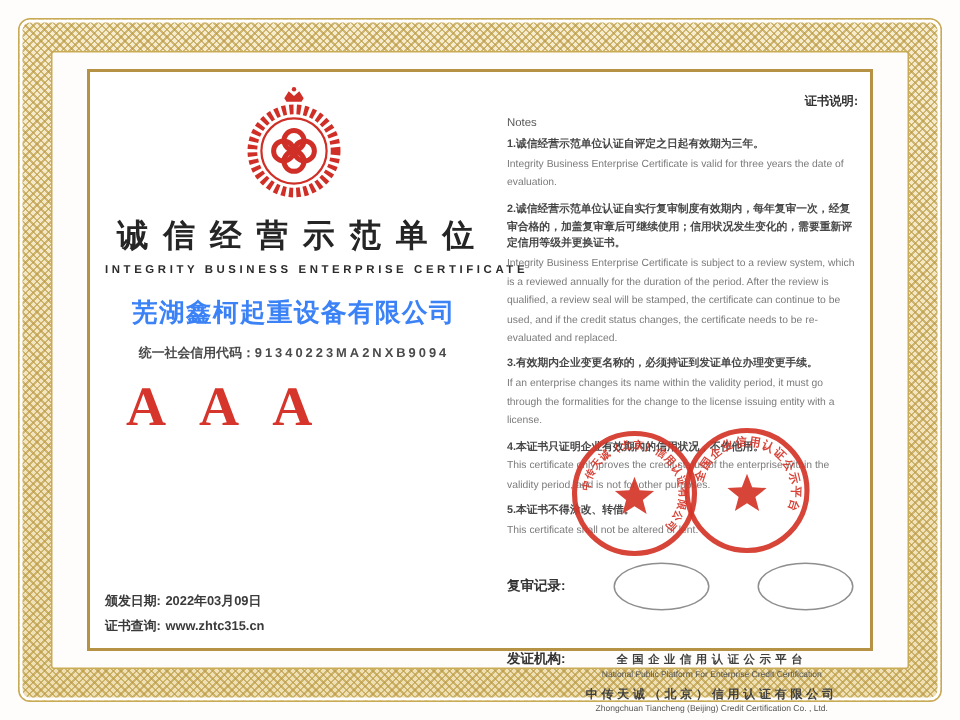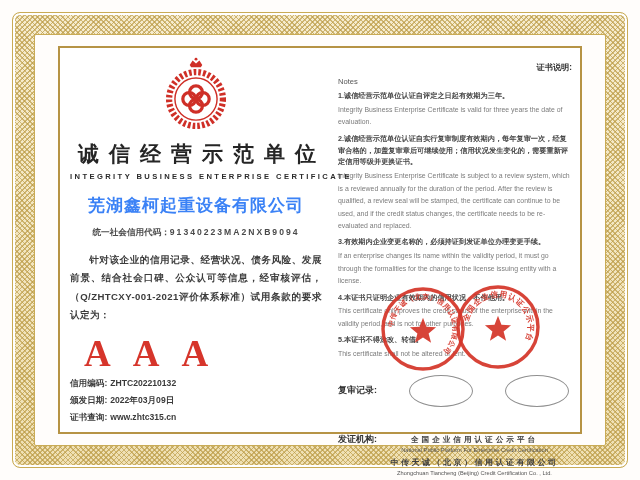--- a/index.html
+++ b/index.html
@@ -124,27 +124,25 @@
       </svg>
 
       <div class="title">诚信经营示范单位</div>
       <div class="subtitle">INTEGRITY BUSINESS ENTERPRISE CERTIFICATE</div>
       <div class="company">芜湖鑫柯起重设备有限公司</div>
 
       <div class="uscc">
         <span>统一社会信用代码：</span><span class="num">91340223MA2NXB9094</span>
       </div>
 
-      <p class="para">针对该企业的信用记录、经营状况、债务风险、发展前景、结合社会口碑、公众认可等信息，经审核评估，（Q/ZHTCXY-001-2021评价体系标准）试用条款的要求认定为：</p>
 
       <div class="rating">AAA</div>
 
       <div class="bottom-left">
         <div class="info">
-          <div><span>信用编码:</span><span class="val">ZHTC202210132</span></div>
           <div><span>颁发日期:</span><span class="val">2022年03月09日</span></div>
           <div><span>证书查询:</span><span class="val">www.zhtc315.cn</span></div>
         </div>
       </div>
     </div>
 
     <div class="col-right">
       <div class="nh-zh">证书说明:</div>
       <div class="nh-en">Notes</div>
 

